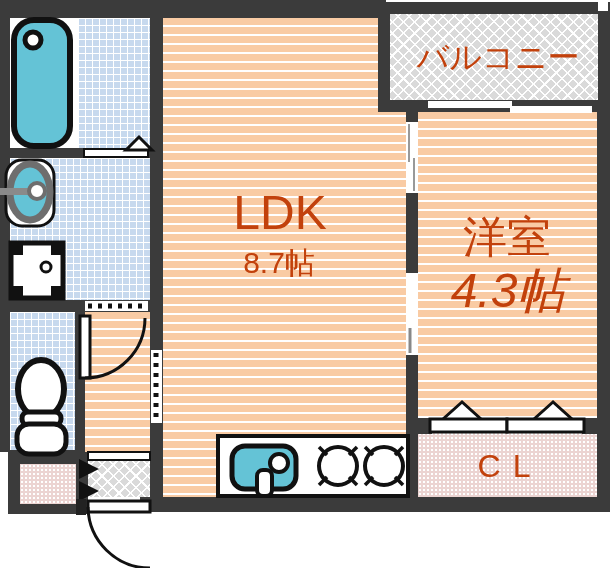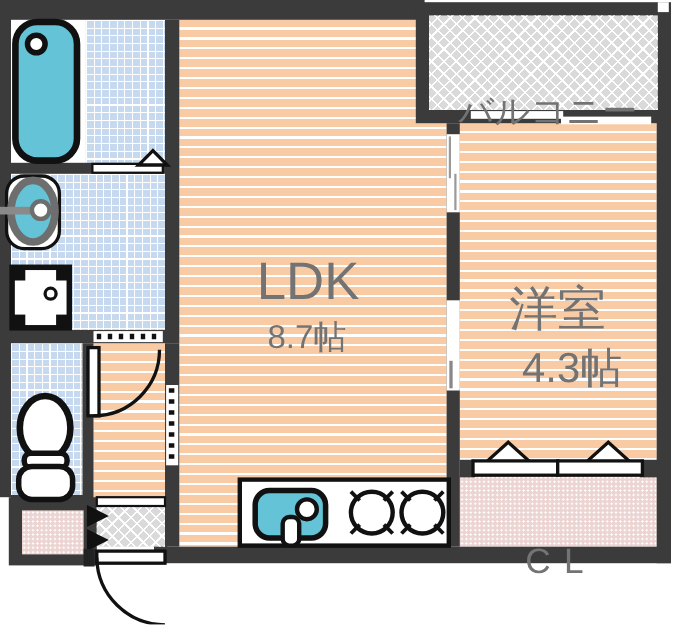--- a/index.html
+++ b/index.html
@@ -11,22 +11,22 @@
   .floor-wood{position:absolute;background-color:#F9CBA4;
     background-image:repeating-linear-gradient(to bottom,transparent 0,transparent 7px,#fff 7px,#fff 9px);}
   .floor-tile{position:absolute;background-color:#C7D9EE;
     background-image:repeating-linear-gradient(to right,#fff 0,#fff 1px,transparent 1px,transparent 7px),
                      repeating-linear-gradient(to bottom,#fff 0,#fff 1px,transparent 1px,transparent 7px);}
   .floor-hatch{position:absolute;background-color:#DADADA;
     background-image:repeating-linear-gradient(45deg,#fff 0,#fff 1.5px,transparent 1.5px,transparent 8px),
                      repeating-linear-gradient(-45deg,#fff 0,#fff 1.5px,transparent 1.5px,transparent 8px);}
   .floor-dots{position:absolute;background-color:#ECD4D2;
     background-image:radial-gradient(#fff 1.1px,transparent 1.1px);background-size:4px 4px;}
-  .label{position:absolute;transform:translate(-50%,-50%);color:#737373;font-weight:500;
-         white-space:nowrap;line-height:1;margin-top:44px;}
+  .label{position:absolute;transform:translate(-50%,-50%);color:#c2410c;font-weight:500;
+         white-space:nowrap;line-height:1;}
   svg.overlay{position:absolute;left:0;top:0;}
 </style>
 </head>
 <body>
 
 <div class="plan">
 
   <div class="floor-plain" style="left:10px;top:18px;width:68px;height:130px;"></div>
   <div class="floor-tile" style="left:78px;top:18px;width:72px;height:130px;"></div>
   <div class="floor-tile" style="left:10px;top:158px;width:140px;height:142px;"></div>
@@ -157,16 +157,16 @@
       <rect x="76" y="499" width="10" height="16" fill="#222"></rect>
       <rect x="88" y="501" width="62" height="11" fill="#fff" stroke="#111" stroke-width="3"></rect>
       <path d="M 88 507 A 62 62 0 0 0 150 568" fill="none" stroke="#111" stroke-width="3"></path>
     </g>
   </svg>
 
   <div class="label" style="left:498px;top:57px;font-size:32px;">バルコニー</div>
   <div class="label" style="left:280px;top:213px;font-size:48px;">LDK</div>
   <div class="label" style="left:279px;top:263px;font-size:30px;">8.7帖</div>
   <div class="label" style="left:507px;top:237px;font-size:44px;">洋室</div>
-  <div class="label" style="left:520px;top:291px;font-size:38px;">4.3帖</div>
+  <div class="label" style="left:508px;top:291px;font-size:48px;font-style:italic;">4.3帖</div>
   <div class="label" style="left:510px;top:466px;font-size:32px;letter-spacing:12px;">CL</div>
 
 </div>
 
 </body></html>

